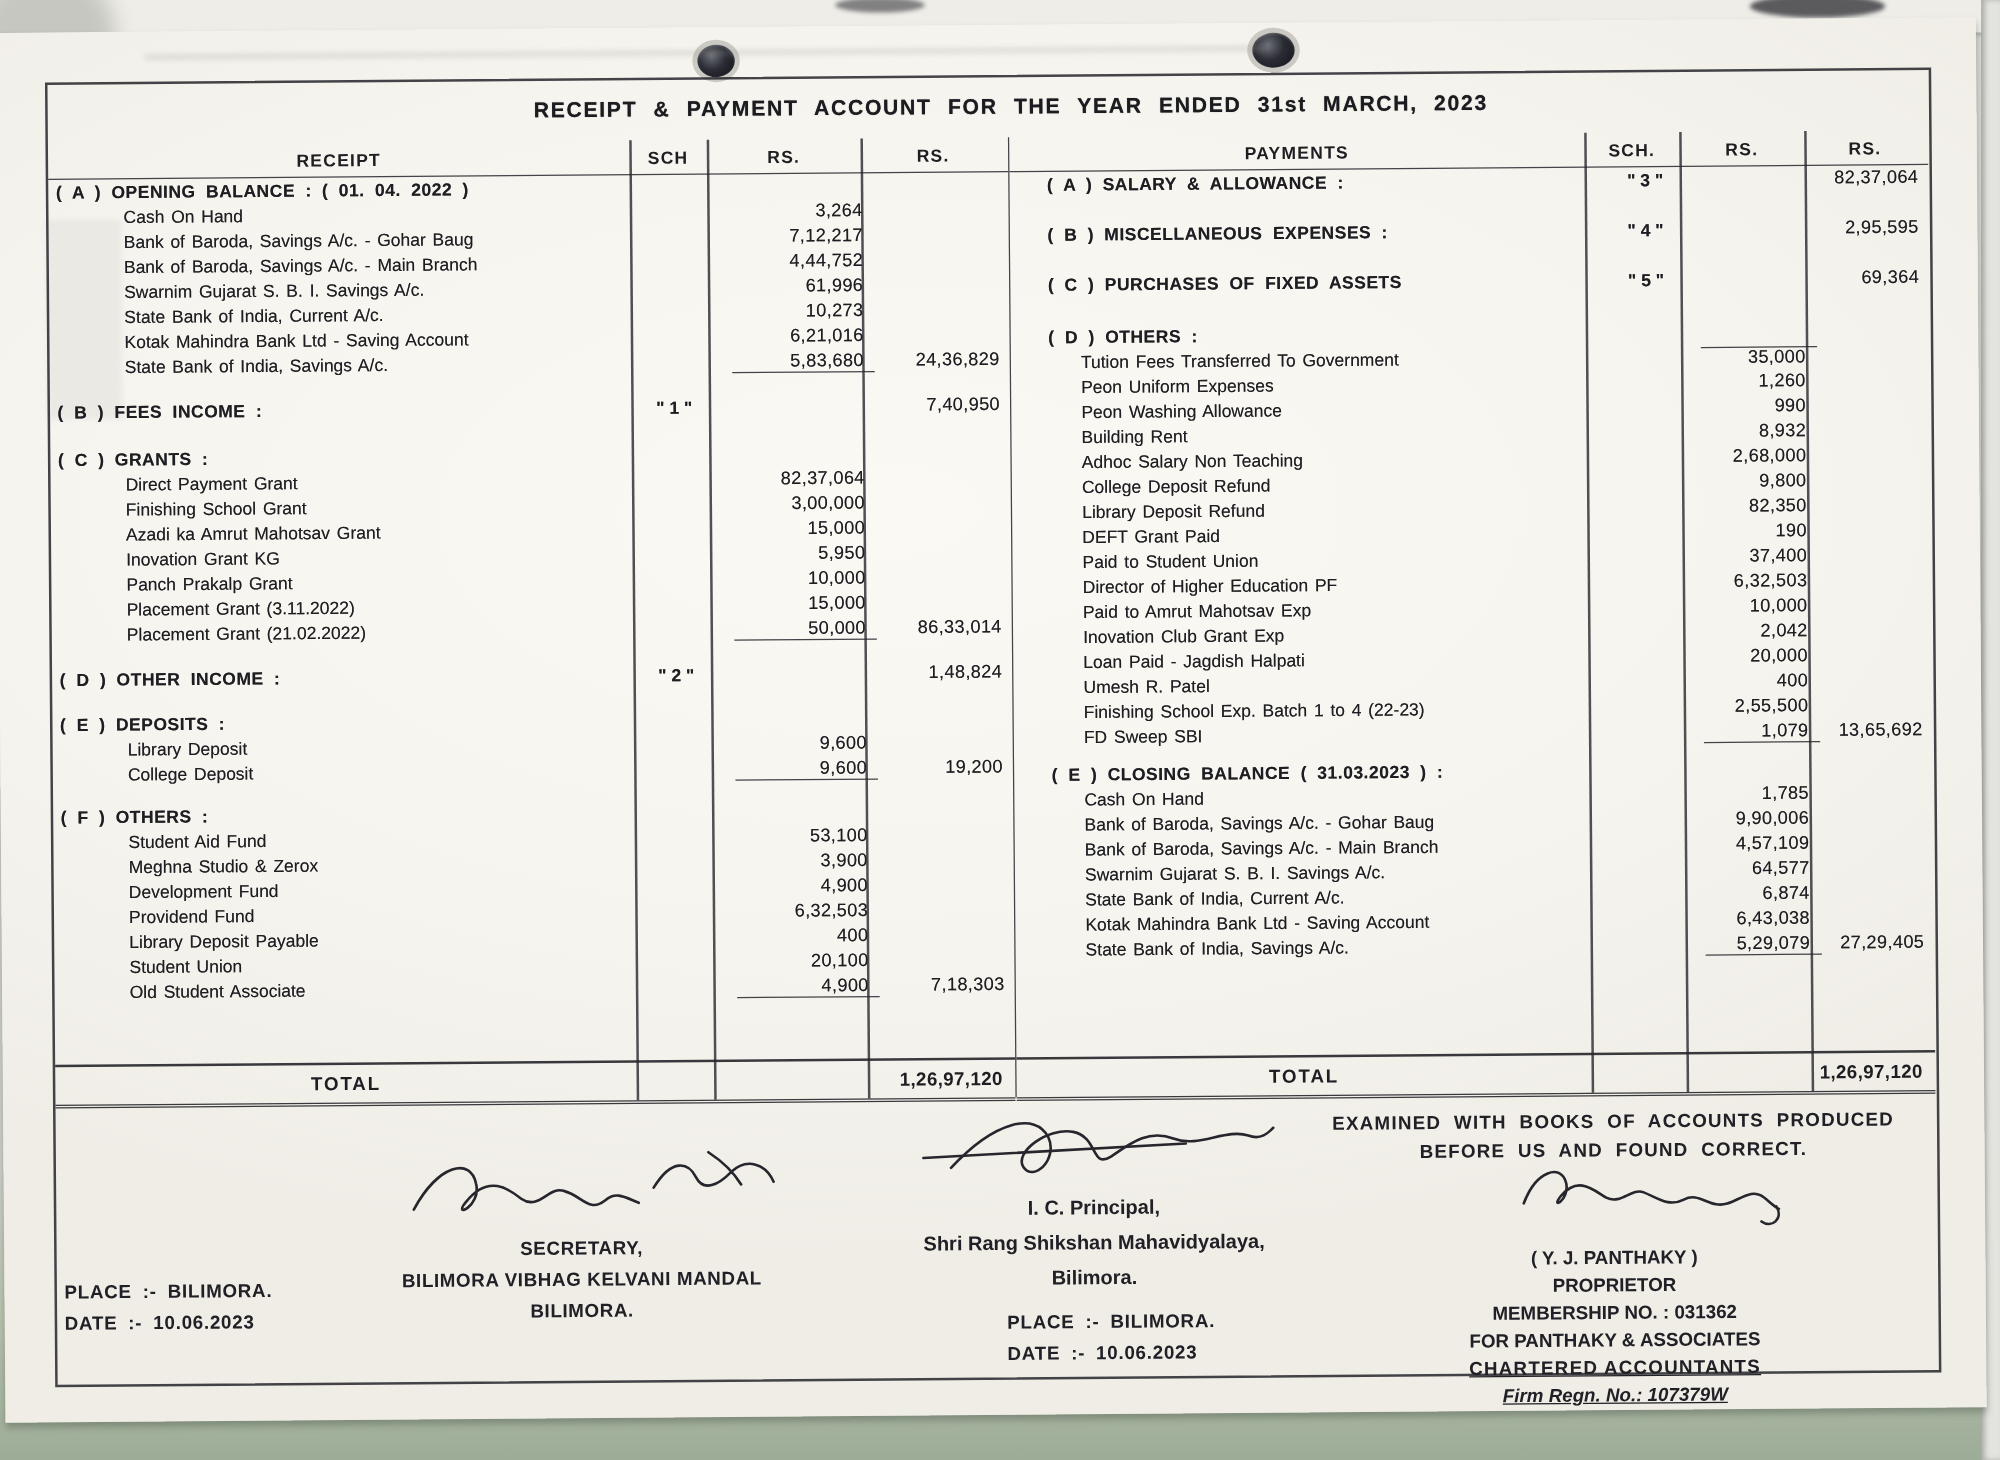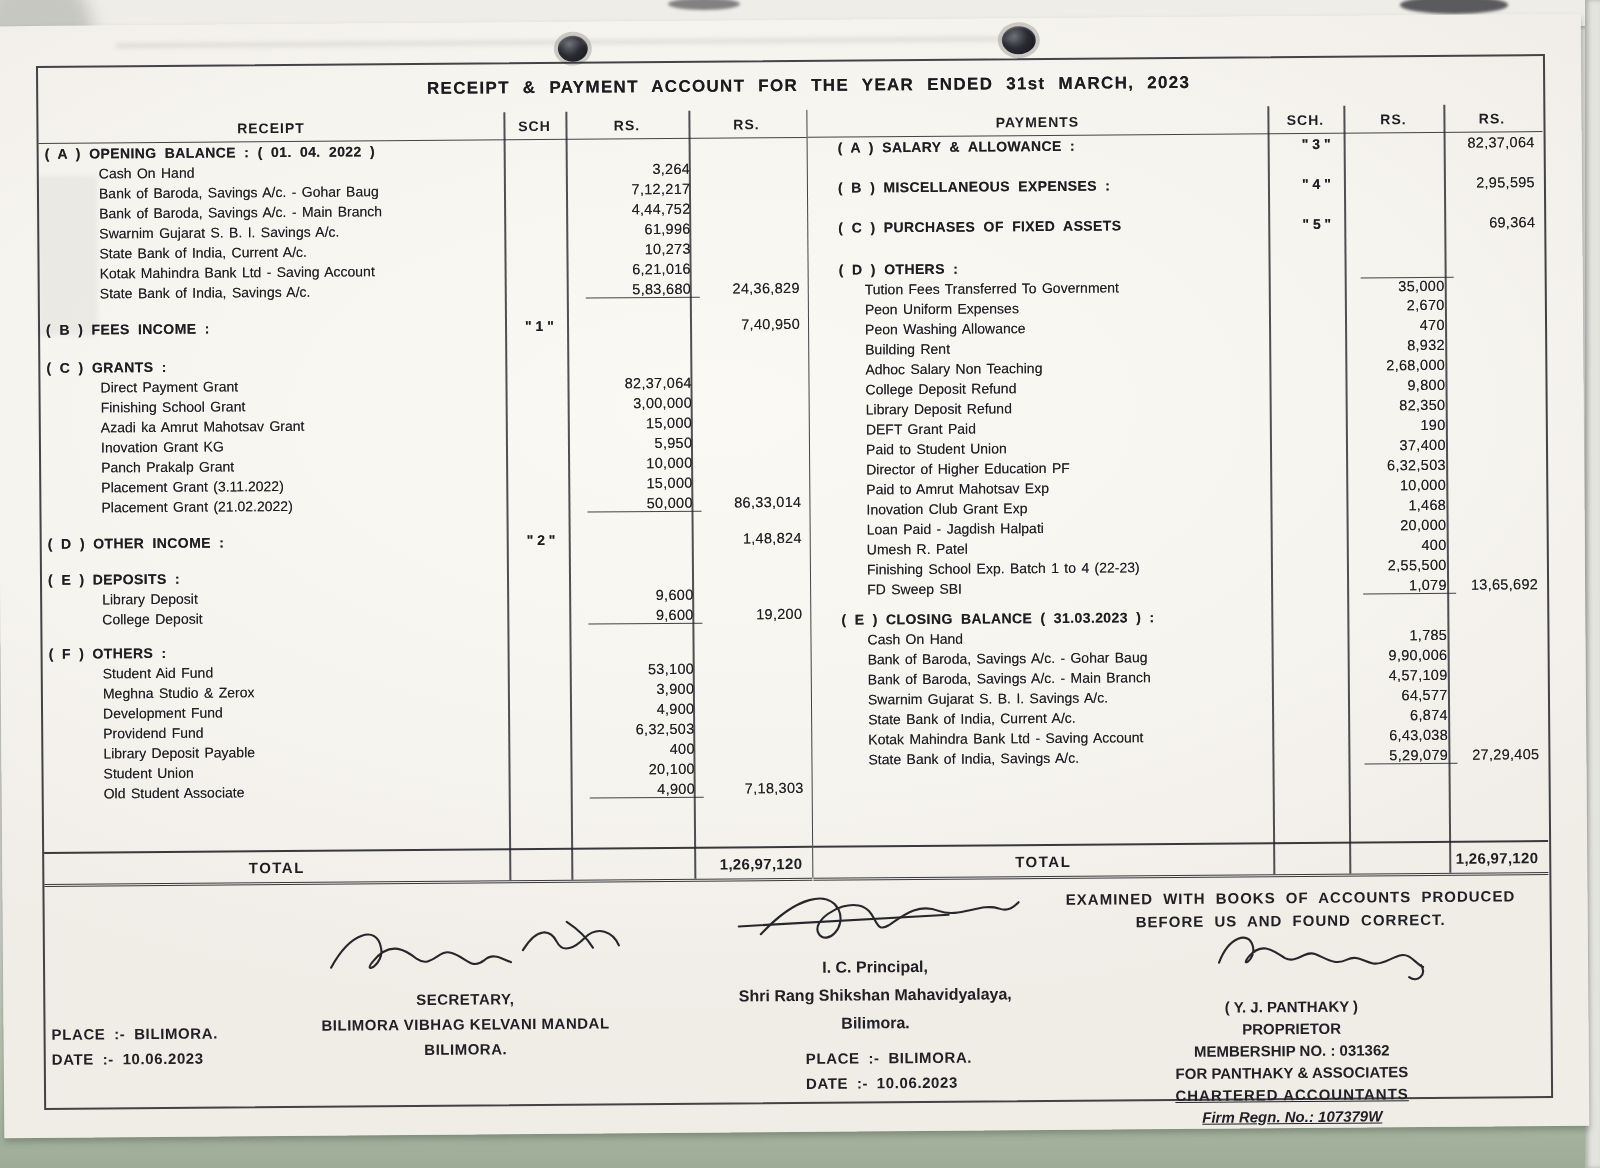--- a/index.html
+++ b/index.html
@@ -388,27 +388,27 @@
             </div>
             <div class="row item line-t">
               <div class="c-desc">Tution Fees Transferred To Government</div>
               <div class="c-sch"></div>
               <div class="c-r1">35,000</div>
               <div class="c-r2"></div>
             </div>
             <div class="row item">
               <div class="c-desc">Peon Uniform Expenses</div>
               <div class="c-sch"></div>
-              <div class="c-r1">2,670</div>
+              <div class="c-r1">1,260</div>
               <div class="c-r2"></div>
             </div>
             <div class="row item">
               <div class="c-desc">Peon Washing Allowance</div>
               <div class="c-sch"></div>
-              <div class="c-r1">470</div>
+              <div class="c-r1">990</div>
               <div class="c-r2"></div>
             </div>
             <div class="row item">
               <div class="c-desc">Building Rent</div>
               <div class="c-sch"></div>
               <div class="c-r1">8,932</div>
               <div class="c-r2"></div>
             </div>
             <div class="row item">
               <div class="c-desc">Adhoc Salary Non Teaching</div>
@@ -448,21 +448,21 @@
             </div>
             <div class="row item">
               <div class="c-desc">Paid to Amrut Mahotsav Exp</div>
               <div class="c-sch"></div>
               <div class="c-r1">10,000</div>
               <div class="c-r2"></div>
             </div>
             <div class="row item">
               <div class="c-desc">Inovation Club Grant Exp</div>
               <div class="c-sch"></div>
-              <div class="c-r1">1,468</div>
+              <div class="c-r1">2,042</div>
               <div class="c-r2"></div>
             </div>
             <div class="row item">
               <div class="c-desc">Loan Paid - Jagdish Halpati</div>
               <div class="c-sch"></div>
               <div class="c-r1">20,000</div>
               <div class="c-r2"></div>
             </div>
             <div class="row item">
               <div class="c-desc">Umesh R. Patel</div>

